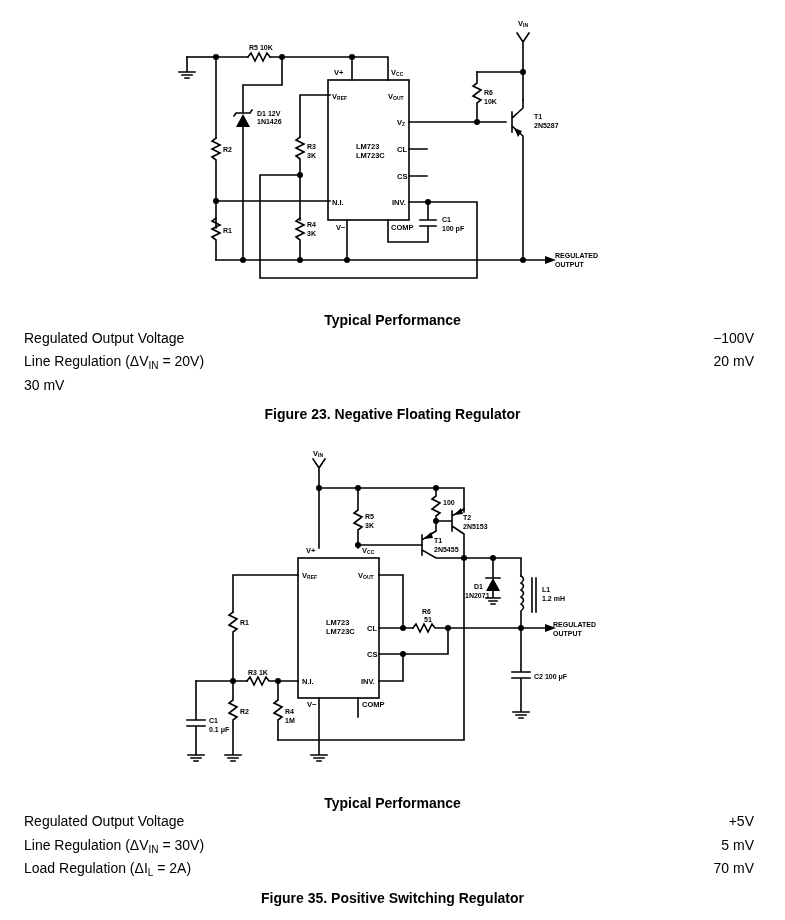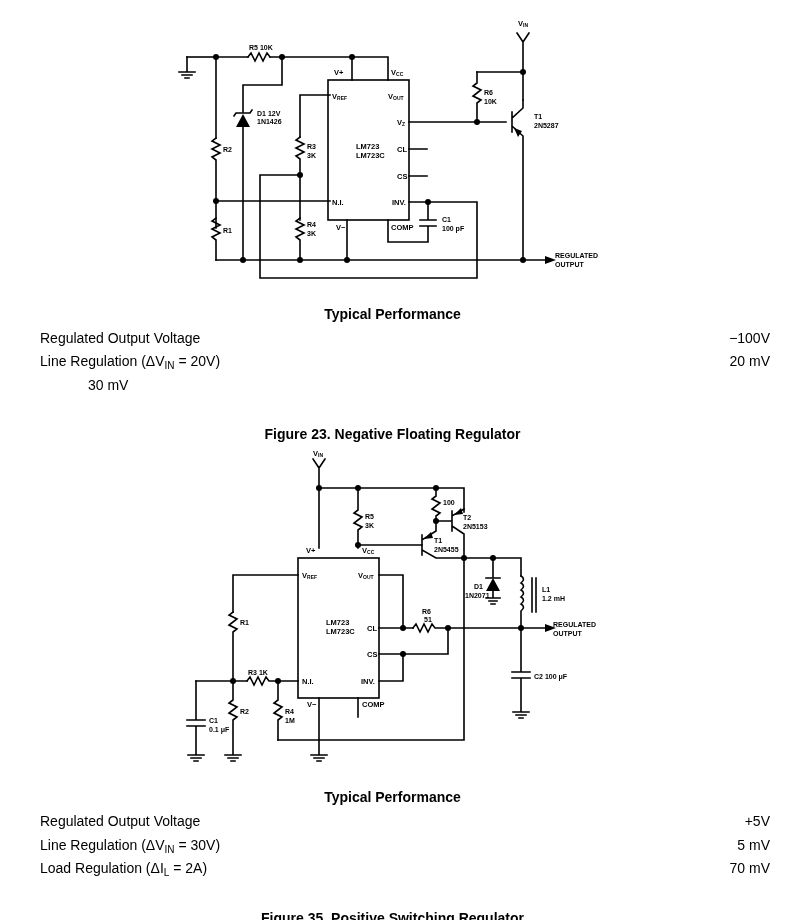--- a/index.html
+++ b/index.html
@@ -4,24 +4,24 @@
 <style>
   html,body{margin:0;padding:0;background:#fff;}
   body{width:785px;height:920px;position:relative;overflow:hidden;font-family:"Liberation Sans",sans-serif;color:#000;}
   svg{position:absolute;left:0;top:0;}
   .w{stroke:#000;stroke-width:1.6;fill:none;stroke-linecap:square;}
   .box{stroke:#000;stroke-width:1.6;fill:none;}
   .dot{fill:#000;}
   .lbl{font-family:"Liberation Sans",sans-serif;font-weight:bold;font-size:7px;fill:#000;}
   .pin{font-family:"Liberation Sans",sans-serif;font-weight:bold;font-size:7.5px;fill:#000;}
   .sub{font-size:5px;}
-  .perf-title{position:absolute;left:0;width:785px;text-align:center;font-weight:bold;font-size:14px;}
-  .row{position:absolute;left:40px;width:730px;font-size:14px;display:flex;justify-content:space-between;}
-  .row .v{text-align:right;margin-left:48px;}
-  .cap{position:absolute;left:0;width:785px;text-align:center;font-weight:bold;font-size:14px;margin-top:20px;}
+  .perf-title{position:absolute;left:0;width:785px;text-align:center;font-weight:bold;font-size:14px;margin-top:6px;}
+  .row{position:absolute;left:24px;width:730px;font-size:14px;display:flex;justify-content:space-between;}
+  .row .v{text-align:right;}
+  .cap{position:absolute;left:0;width:785px;text-align:center;font-weight:bold;font-size:14px;}
   sub{font-size:10px;vertical-align:-3px;line-height:0;}
 </style>
 </head>
 <body>
 
 <svg width="785" height="300" viewBox="0 0 785 300">
 
   <g>
     <path class="w" d="M187 57 V72 M179 72 H195 M182 75 H192 M185 78 H189"></path>
   </g>

